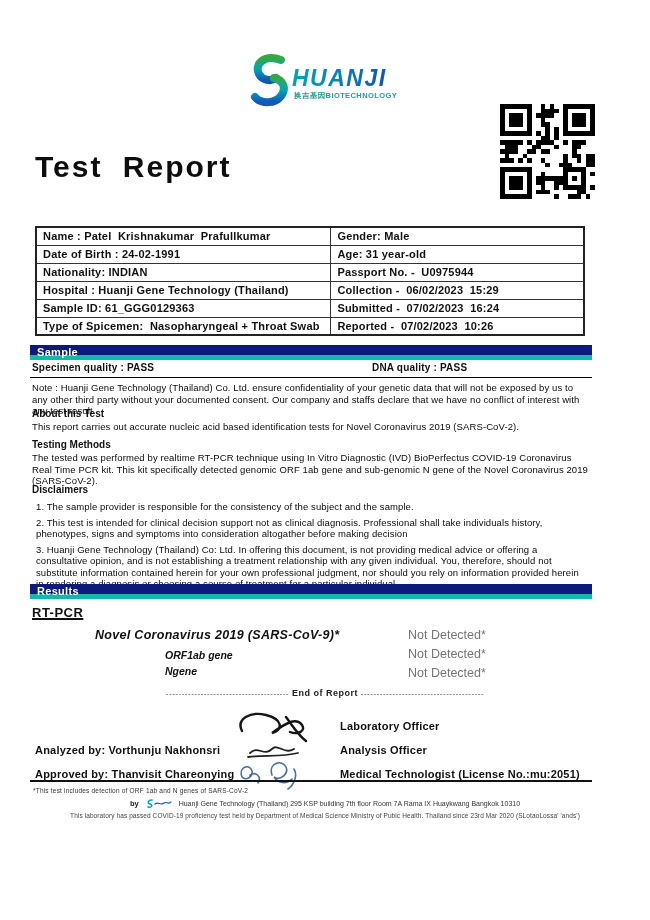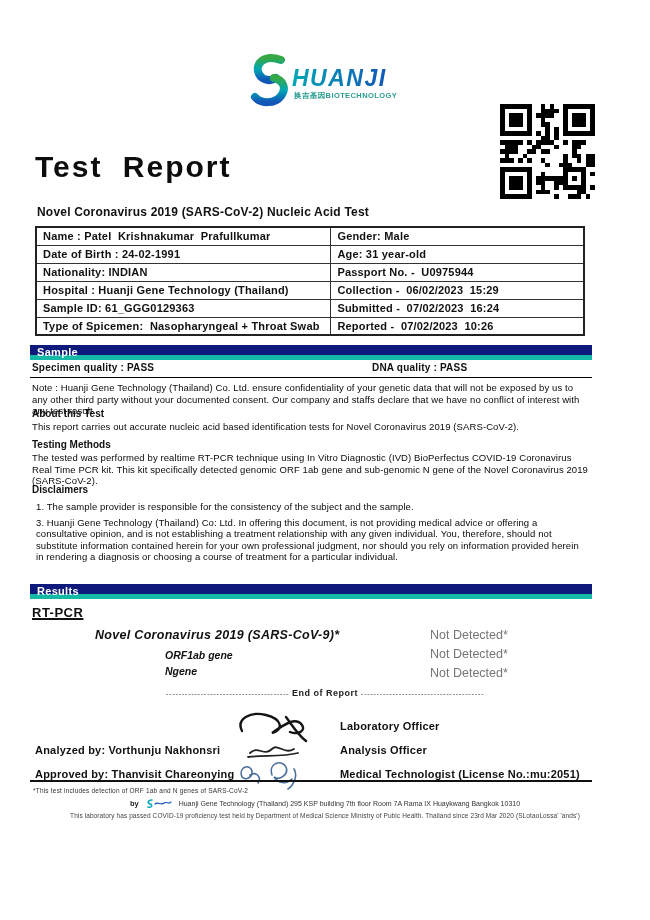--- a/index.html
+++ b/index.html
@@ -51,21 +51,21 @@
   .b-disc     { position:absolute; top:497px; left:32px; width:558px; }
   .b-disc p   { margin:4px; }
 
   
   .rtpcr { position:absolute; top:605px; left:32px; font-size:13px; font-weight:bold;
            letter-spacing:0.5px; text-decoration:underline; text-decoration-thickness:2px; }
   .res-name  { position:absolute; font-style:italic; font-weight:bold; }
   .res-name1 { top:628px; left:95px;  font-size:12.5px; letter-spacing:0.3px; }
   .res-name2 { top:649px; left:165px; font-size:10.5px;text-align:right; }
   .res-name3 { top:665px; left:165px; font-size:10.5px; }
-  .res-val   { position:absolute; left:430px; font-size:12.5px; color:#757575; }
+  .res-val   { position:absolute; left:408px; font-size:12.5px; color:#757575; }
   .res-val1  { top:628px; }
   .res-val2  { top:647px; }
   .res-val3  { top:666px; }
 
   .end-line { position:absolute; top:688px; left:0; width:650px; text-align:center;
               font-size:8px; color:#222; letter-spacing:0.5px; }
   .end-line .dash { color:#444; }
   .end-line .lbl { font-weight:bold; font-size:9px; }
 
   
@@ -323,21 +323,20 @@
       <rect x="5" y="20" width="1" height="1" fill="#000"></rect>
       <rect x="6" y="20" width="1" height="1" fill="#000"></rect>
       <rect x="12" y="20" width="1" height="1" fill="#000"></rect>
       <rect x="15" y="20" width="1" height="1" fill="#000"></rect>
       <rect x="16" y="20" width="1" height="1" fill="#000"></rect>
       <rect x="17" y="20" width="1" height="1" fill="#000"></rect>
       <rect x="19" y="20" width="1" height="1" fill="#000"></rect>
     </svg>
 
   <div class="title">Test Report</div>
-  <div class="subtitle">Novel Coronavirus 2019 (SARS-CoV-2) Nucleic Acid Test</div>
 
   <table class="patient">
     <tbody>
         <tr>
       <td class="c-left">Name : Patel  Krishnakumar  Prafullkumar</td>
       <td class="c-right">Gender: Male</td>
     </tr>
     <tr>
       <td class="c-left">Date of Birth : 24-02-1991</td>
       <td class="c-right">Age: 31 year-old</td>
@@ -371,20 +370,21 @@
 
   <div class="sec-title t-about">About this Test</div>
   <div class="b-about smalltext">This report carries out accurate nucleic acid based identification tests for Novel Coronavirus 2019 (SARS-CoV-2).</div>
 
   <div class="sec-title t-methods">Testing Methods</div>
   <div class="b-methods smalltext">The tested was performed by realtime RT-PCR technique using In Vitro Diagnostic (IVD) BioPerfectus COVID-19 Coronavirus Real Time PCR kit. This kit specifically detected genomic ORF 1ab gene and sub-genomic N gene of the Novel Coronavirus 2019 (SARS-CoV-2).</div>
 
   <div class="sec-title t-disc">Disclaimers</div>
   <div class="b-disc smalltext">
     <p>1. The sample provider is responsible for the consistency of the subject and the sample.</p>
+    <p>2. This test is intended for clinical decision support not as clinical diagnosis. Professional shall take individuals history, phenotypes, signs and symptoms into consideration altogather before making decision</p>
     <p>3. Huanji Gene Technology (Thailand) Co: Ltd. In offering this document, is not providing medical advice or offering a consultative opinion, and is not establishing a treatment relationship with any given individual. You, therefore, should not substitute information contained herein for your own professional judgment, nor should you rely on information provided herein in rendering a diagnosis or choosing a course of treatment for a particular individual.</p>
   </div>
 
   <div class="bar bar-results">Results</div>
   <div class="rtpcr">RT-PCR</div>
 
   <div class="res-name res-name1">Novel Coronavirus 2019 (SARS-CoV-9)*</div>
   <div class="res-val  res-val1">Not Detected*</div>
   <div class="res-name res-name2">ORF1ab gene</div>
   <div class="res-val  res-val2">Not Detected*</div>

